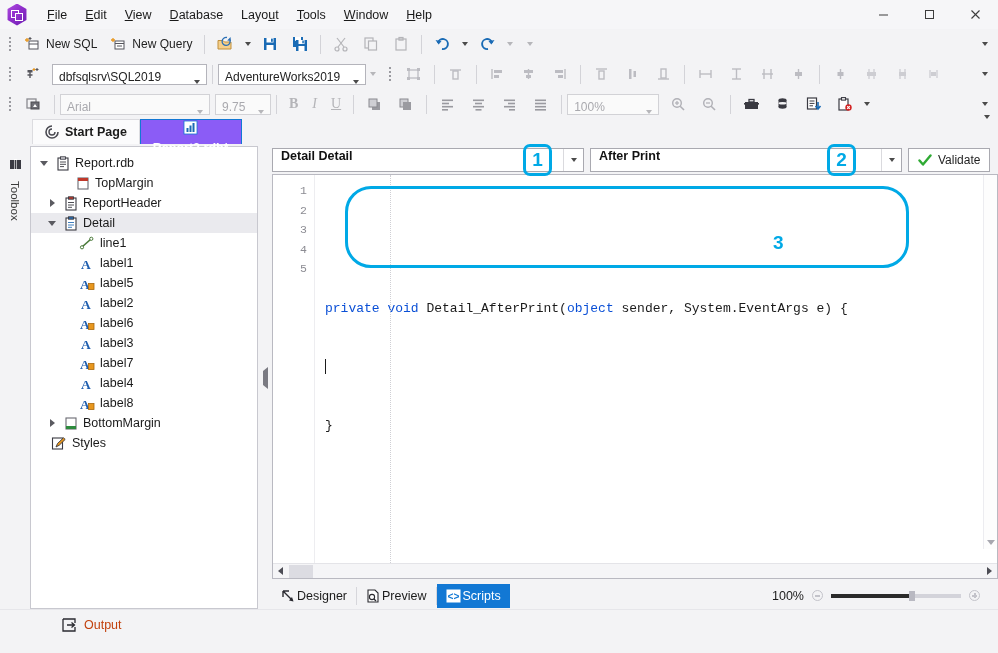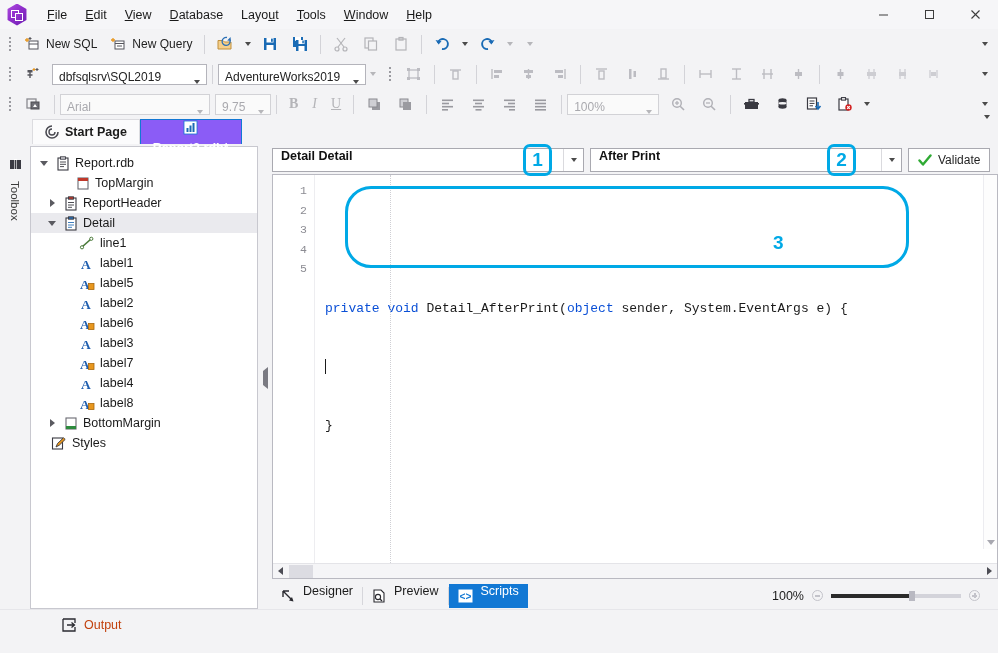--- a/index.html
+++ b/index.html
@@ -90,21 +90,21 @@
   .vsarrow.bot { position:absolute; bottom:0; }
   .hscroll { height:15px; flex:0 0 15px; background:#f5f5f7; border-top:1px solid #e4e4e8; display:flex; align-items:center; }
   .hsarrow { width:15px; height:15px; display:flex; align-items:center; justify-content:center; }
   .hsthumb { width:24px; height:13px; background:#dcdce2; margin-left:1px; }
   .hstrack { flex:1; }
   .tri-d { width:0;height:0;border-left:4px solid transparent;border-right:4px solid transparent;border-top:5px solid #a8a8b0; }
   .tri-l { width:0;height:0;border-top:4px solid transparent;border-bottom:4px solid transparent;border-right:5px solid #4d4d55; }
   .tri-r { width:0;height:0;border-top:4px solid transparent;border-bottom:4px solid transparent;border-left:5px solid #4d4d55; }
 
   .viewbar { height:30px; flex:0 0 30px; display:flex; align-items:center; gap:0; padding-top:3px; }
-  .vbtn { height:24px; display:flex; gap:8px; padding:0 9px; font-size:12.5px; color:#1b1b1b; }
+  .vbtn { height:24px; display:flex; align-items:center; gap:2px; padding:0 9px; font-size:12.5px; color:#1b1b1b; }
   .vbtn.active { background:#1278d4; color:#fff; }
   .vbsep { width:1px; height:18px; background:#d6d6db; }
   .zoomarea { margin-left:auto; display:flex; align-items:center; gap:8px; padding-right:18px; font-size:12.5px; color:#1b1b1b;}
   .zcircle { width:11px;height:11px;border-radius:50%;border:1.5px solid #c3c3ca; position:relative;}
   .zcircle::before{content:"";position:absolute;left:2px;top:4px;width:5px;height:1.5px;background:#c3c3ca;}
   .zcircle.plus::after{content:"";position:absolute;left:4px;top:2px;width:1.5px;height:5px;background:#c3c3ca;}
   .ztrack { width:130px; height:4px; background:#d3d3da; position:relative; }
   .zfill { position:absolute;left:0;top:0;height:4px;width:62%;background:#2a2a2a;}
   .zknob { position:absolute; left:60%; top:-3px; width:6px;height:10px;background:#b9b9c2;}
 

